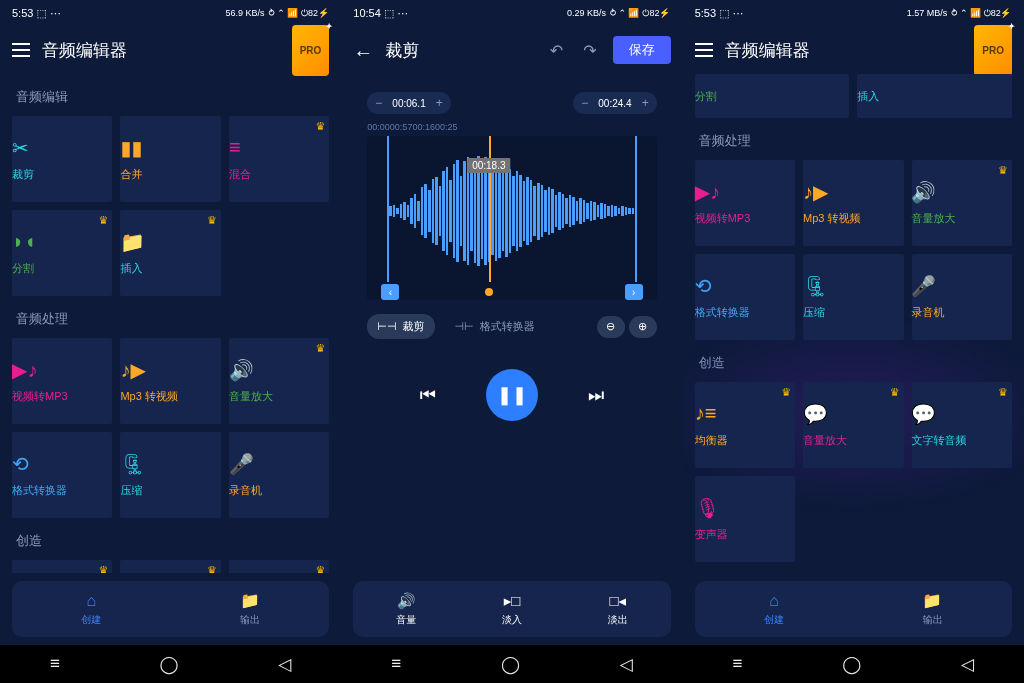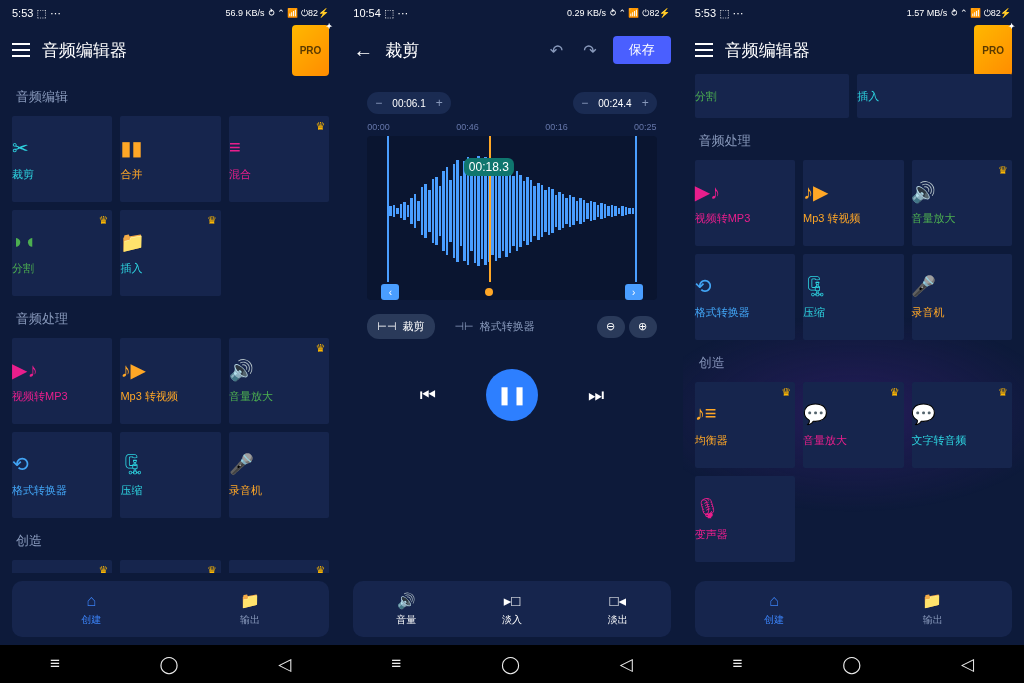--- a/index.html
+++ b/index.html
@@ -29,27 +29,27 @@
 .color-green{color:#4caf50}
 .color-blue{color:#42a5f5}
 .bottom-nav{height:56px;background:#16254d;display:flex;margin:8px 12px;border-radius:10px}
 .nav-item{flex:1;display:flex;flex-direction:column;align-items:center;justify-content:center;gap:3px;font-size:10px;color:#8899bb}
 .nav-item.active{color:#3b82f6}
 .nav-icon{font-size:16px}
 .android-nav{height:38px;background:#000;display:flex;justify-content:space-around;align-items:center;color:#eee;font-size:17px}
 .time-controls{display:flex;justify-content:space-between;padding:0 14px;margin:18px 0 8px}
 .time-pill{background:#1a2b52;border-radius:12px;padding:4px 8px;display:flex;align-items:center;gap:10px;font-size:10px;color:#fff}
 .time-btn{color:#8899bb;font-size:12px;cursor:pointer}
-.timeline-labels{display:flex;justify-content:space-between;padding:0 14px;font-size:9px;color:#6677aa;margin-bottom:4px}
+.timeline-labels{display:flex;justify-content:flex-start;padding:0 14px;font-size:9px;color:#6677aa;margin-bottom:4px}
 .waveform-box{margin:0 14px;background:#0a1530;border-radius:4px;height:164px;position:relative;overflow:hidden}
 .wf-selection{position:absolute;left:20px;right:20px;top:0;bottom:18px;border-left:2px solid #4a9eff;border-right:2px solid #4a9eff}
 .wf-bars{position:absolute;left:22px;right:22px;top:18px;bottom:32px;display:flex;align-items:center;gap:1px}
 .wf-bar{flex:1;background:#4a9eff;min-width:1px}
 .wf-playhead{position:absolute;left:42%;top:0;bottom:18px;width:2px;background:#ffa726}
-.wf-marker{position:absolute;left:42%;top:22px;transform:translateX(-50%);background:#0f766e;color:#fff;font-size:12px;padding:2px 5px;border-radius:6px}
+.wf-marker{position:absolute;left:42%;top:22px;transform:translateX(-50%);background:#737373;color:#fff;font-size:10px;padding:2px 5px;border-radius:1px}
 .wf-arrow{position:absolute;bottom:0;width:18px;height:16px;background:#4a9eff;color:#fff;font-size:10px;display:flex;align-items:center;justify-content:center;border-radius:3px}
 .wf-arrow.left{left:14px}
 .wf-arrow.right{right:14px}
 .wf-dot{position:absolute;left:42%;bottom:4px;width:8px;height:8px;background:#ffa726;border-radius:50%;transform:translateX(-50%)}
 .mode-row{display:flex;align-items:center;gap:10px;padding:14px;font-size:11px;color:#fff}
 .mode-chip{background:#2a3a5a;padding:5px 10px;border-radius:12px;display:flex;align-items:center;gap:6px}
 .mode-chip.inactive{background:transparent;color:#8899bb}
 .zoom-btns{margin-left:auto;display:flex;gap:4px}
 .zoom-btn{background:#2a3a5a;width:28px;height:22px;border-radius:11px;display:flex;align-items:center;justify-content:center;font-size:11px;color:#fff}
 .player{display:flex;justify-content:center;align-items:center;gap:50px;margin:16px 0 26px}
@@ -192,21 +192,21 @@
         <span class="time-btn">+</span>
       </div>
       <div class="time-pill">
         <span class="time-btn">−</span>
         <span>00:24.4</span>
         <span class="time-btn">+</span>
       </div>
     </div>
     <div class="timeline-labels" id="ticks">
         <span>00:00</span>
-        <span>00:46</span>
+        <span>00:57</span>
         <span>00:16</span>
         <span>00:25</span>
       </div>
     <div class="waveform-box">
       <div class="wf-selection"></div>
       <div class="wf-bars" id="wfbars">
           <div class="wf-bar" style="height: 8%;"></div>
           <div class="wf-bar" style="height: 10%;"></div>
           <div class="wf-bar" style="height: 6%;"></div>
           <div class="wf-bar" style="height: 12%;"></div>

